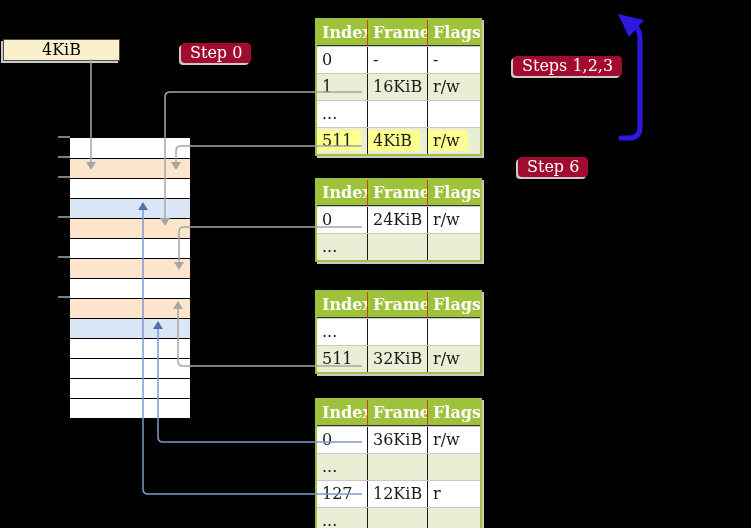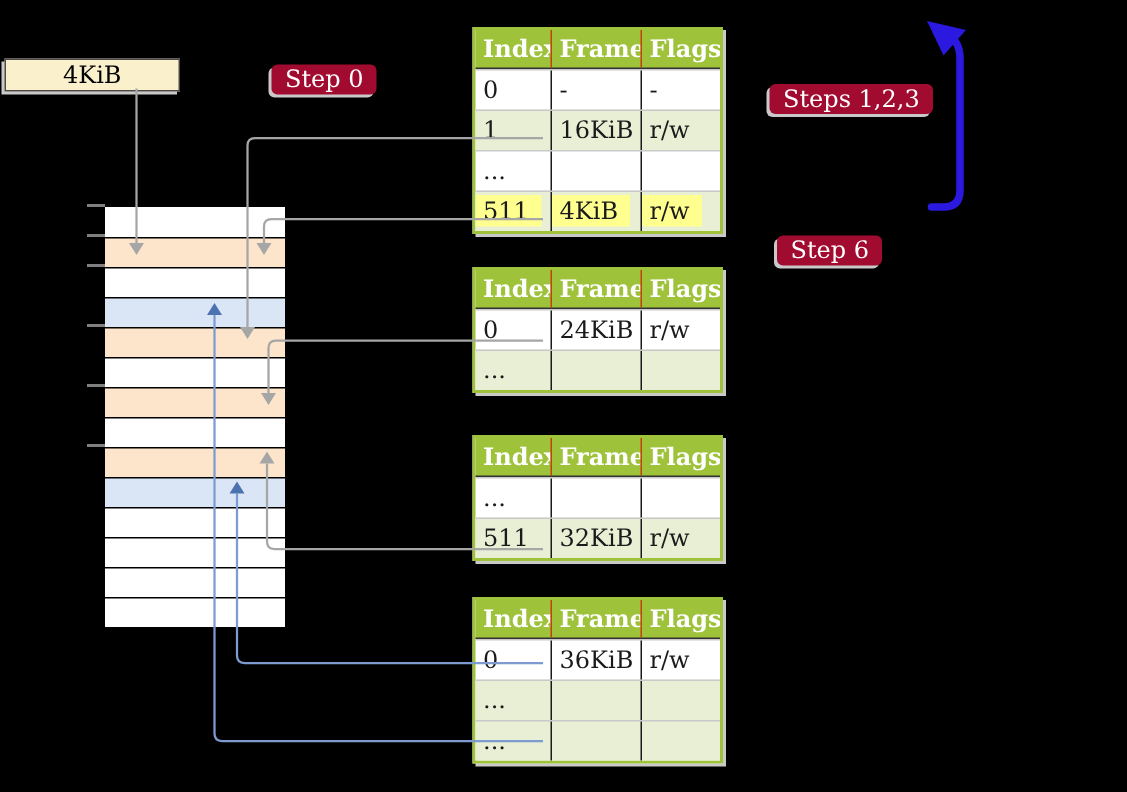--- a/index.html
+++ b/index.html
@@ -147,20 +147,25 @@
         <div class="trow">
           <div class="cell c0">0</div>
           <div class="cell c1">36KiB</div>
           <div class="cell c2">r/w</div>
         </div>
         <div class="trow shaded">
           <div class="cell c0">...</div>
           <div class="cell c1"></div>
           <div class="cell c2"></div>
         </div>
+        <div class="trow">
+          <div class="cell c0">127</div>
+          <div class="cell c1">12KiB</div>
+          <div class="cell c2">r</div>
+        </div>
         <div class="trow shaded">
           <div class="cell c0">...</div>
           <div class="cell c1"></div>
           <div class="cell c2"></div>
         </div>
       </div>
     </div>
 
   <svg id="links" width="751" height="528">
       <path d="M 91 59 L 91 162" fill="none" stroke="#a6a6a6" stroke-width="1.5"></path>

